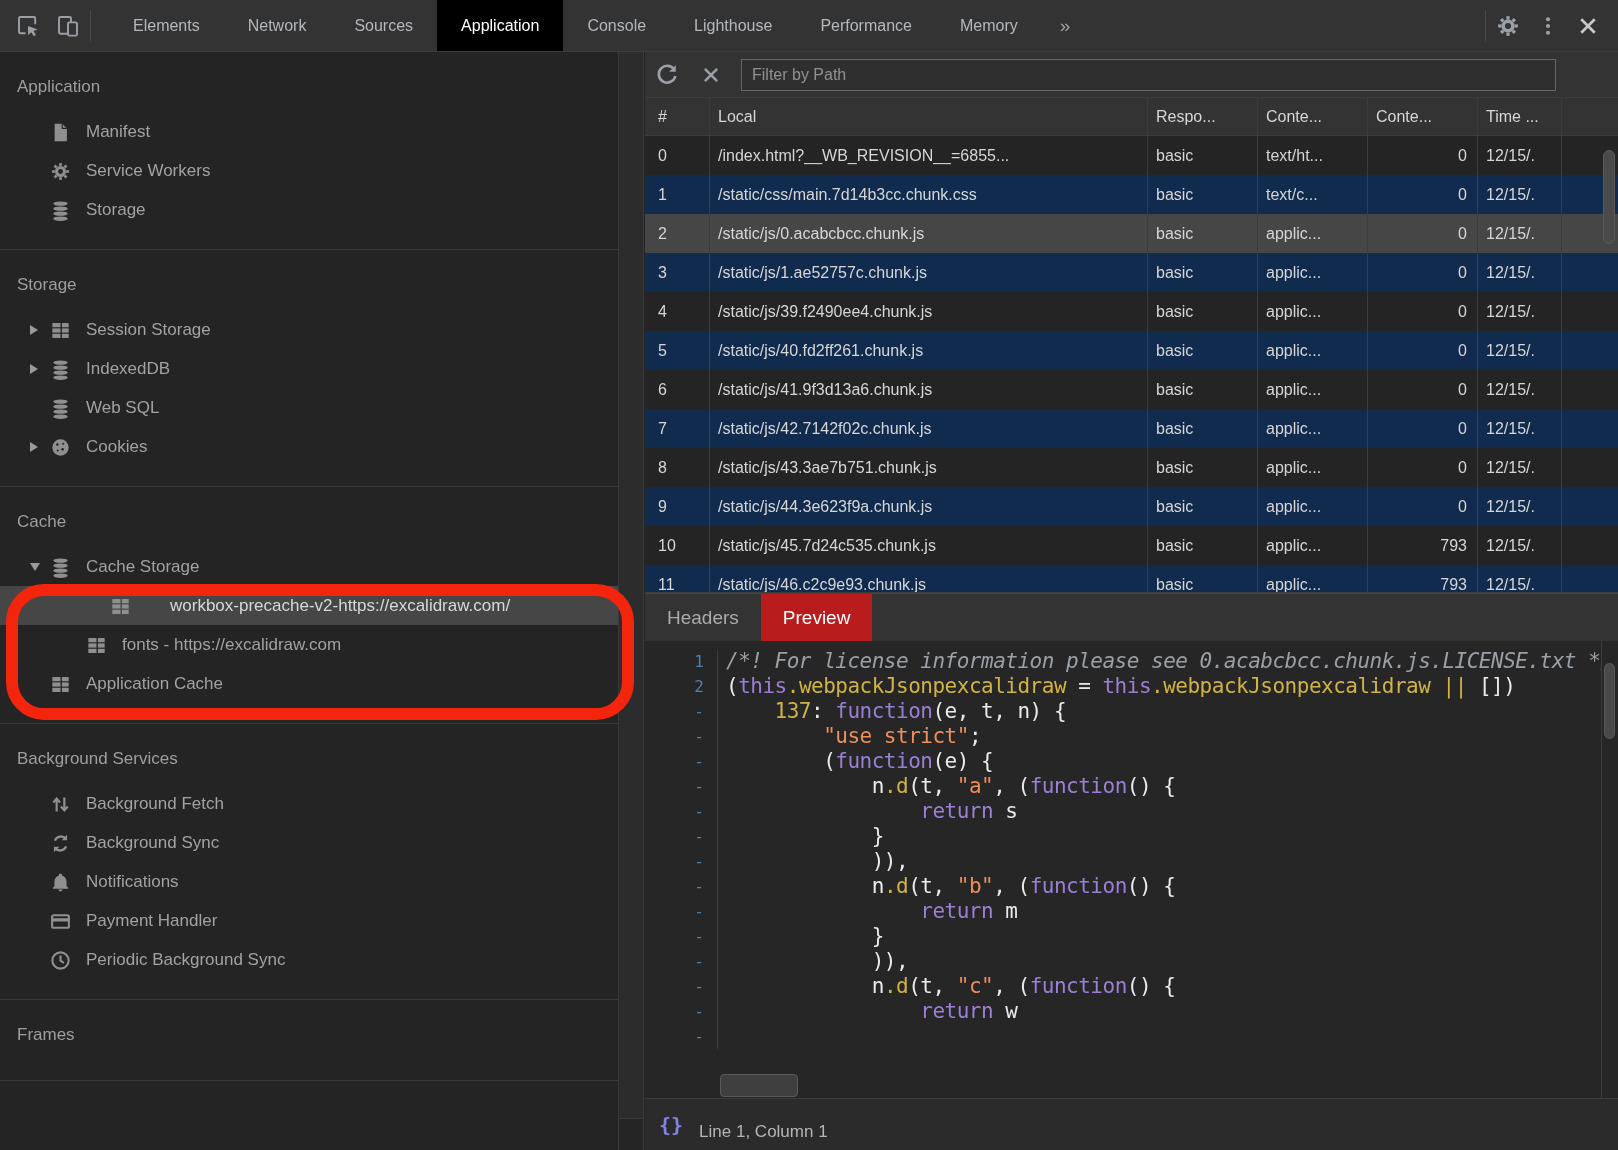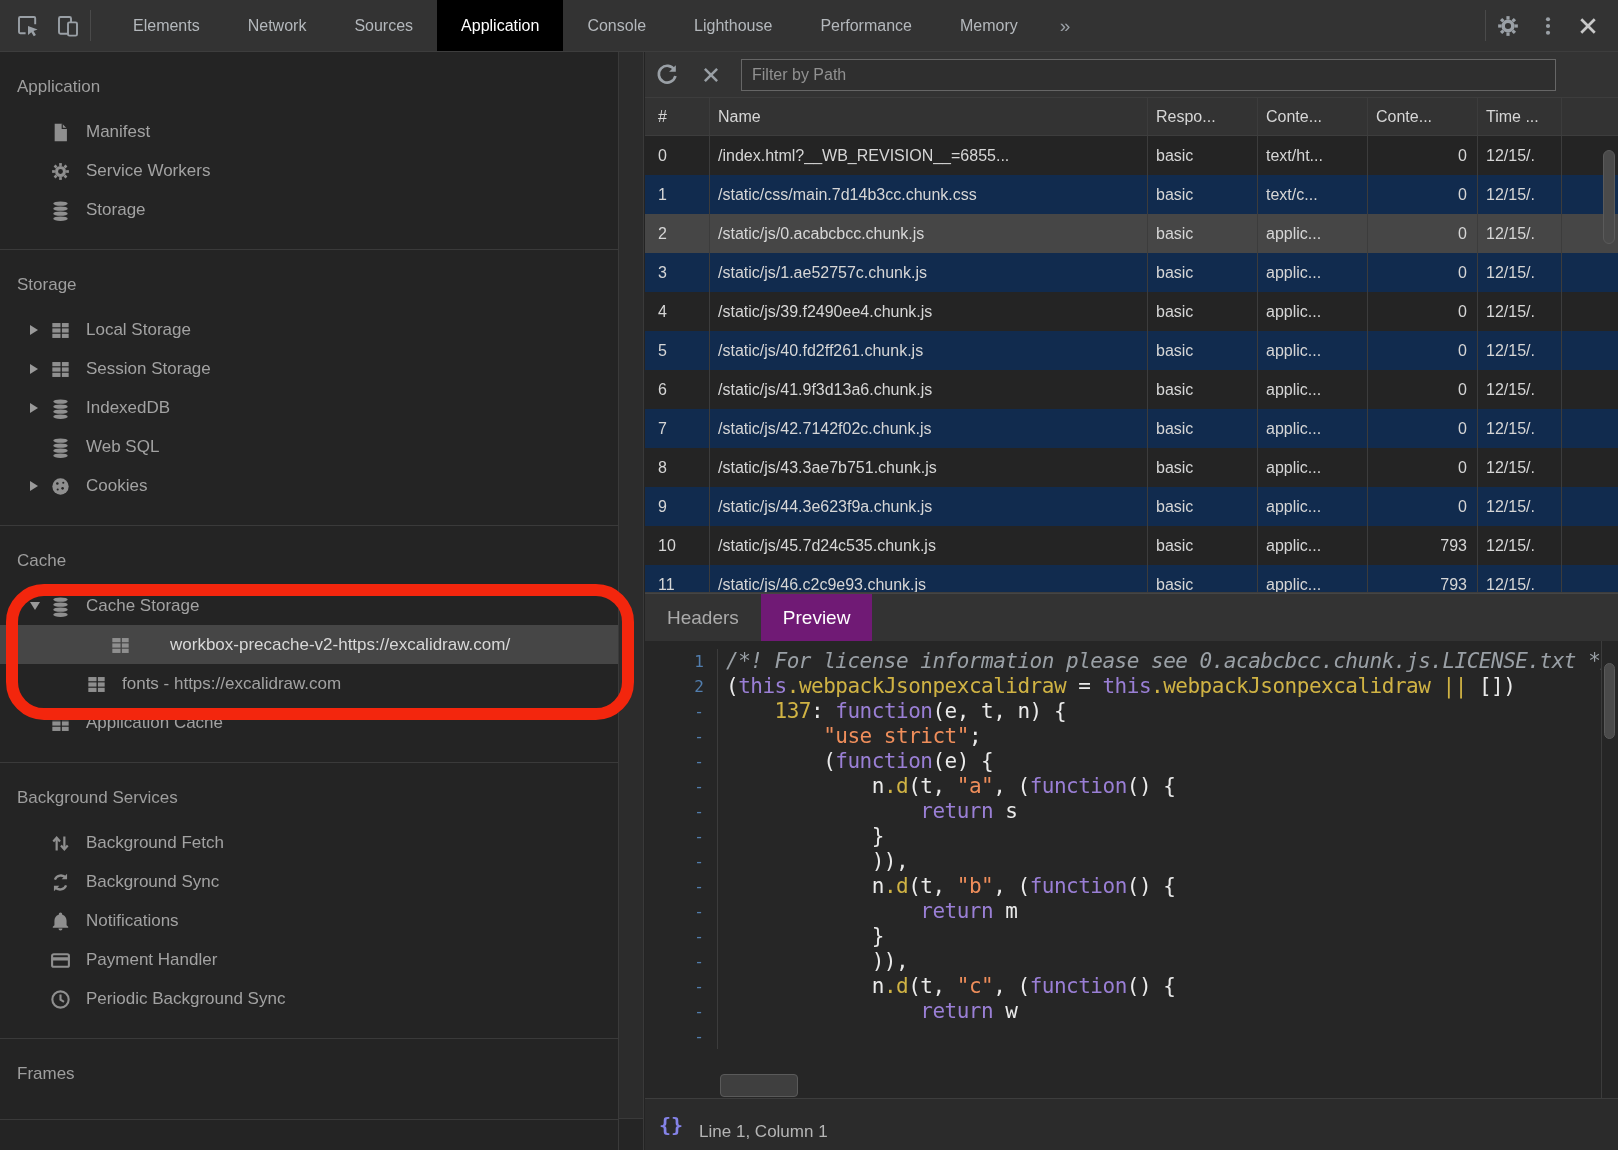--- a/index.html
+++ b/index.html
@@ -89,21 +89,21 @@
   .tbl-row.odd { background:#112b4e; }
   .tbl-row.even { background:#242424; }
   .tbl-row.selected { background:#464646; }
   .tbl-vscroll { position:absolute; right:0; top:38px; bottom:0; width:17px; }
   .tbl-vscroll .thumb { position:absolute; left:2px; right:3px; top:14px; height:94px; background:#4a4a4a; border-radius:7px; border:1px solid #5a5a5a; }
 
   
   .preview { position:absolute; left:0; top:540px; width:973px; height:558px; border-top:1px solid #3d3d3d; background:#262626; }
   .pv-tabbar { height:48px; background:#333333; display:flex; align-items:stretch; border-top:1px solid #454545; }
   .pv-tab { padding:0 22px; display:flex; align-items:center; font-size:19px; color:#ababab; cursor:pointer; }
-  .pv-tab.selected { background:#701a75; color:#ffffff; }
+  .pv-tab.selected { background:#b91c1c; color:#ffffff; }
 
   .code-area { position:relative; height:458px; overflow:hidden; background:#262626; font-family:"DejaVu Sans Mono","Liberation Mono",monospace; }
   .code-scroll { position:absolute; left:0; top:0; right:17px; bottom:0; overflow:hidden; padding-top:8px; }
   .code-line { display:flex; height:25px; line-height:25px; white-space:pre; }
   .gutter { flex:none; width:73px; text-align:right; padding-right:13px; color:#527eae; font-size:16px; border-right:1px solid #3c3c3c; }
   .code-text { padding-left:8px; font-size:21px; letter-spacing:-0.5px; white-space:pre; }
   .tk-pln { color:#eaeaea; }
   .tk-kw  { color:#9a7fd5; }
   .tk-prop{ color:#d0b344; }
   .tk-num { color:#d0b344; }
@@ -258,38 +258,20 @@
             <g fill="#8f8f8f">
               <rect x="2" y="2.6" width="7" height="3.6"></rect>
               <rect x="10.2" y="2.6" width="5.8" height="3.6"></rect>
               <rect x="2" y="7.2" width="7" height="3.6"></rect>
               <rect x="10.2" y="7.2" width="5.8" height="3.6"></rect>
               <rect x="2" y="11.8" width="7" height="3.6"></rect>
               <rect x="10.2" y="11.8" width="5.8" height="3.6"></rect>
             </g>
           </svg>
         </span>
-        <span class="sb-label">Local Storage</span>
-      </div>
-      <div class="sb-item">
-        <div class="sb-arrow">
-          <div class="tri-r"></div>
-        </div>
-        <span class="sb-icon">
-          <svg viewBox="0 0 18 18" width="21" height="21">
-            <g fill="#8f8f8f">
-              <rect x="2" y="2.6" width="7" height="3.6"></rect>
-              <rect x="10.2" y="2.6" width="5.8" height="3.6"></rect>
-              <rect x="2" y="7.2" width="7" height="3.6"></rect>
-              <rect x="10.2" y="7.2" width="5.8" height="3.6"></rect>
-              <rect x="2" y="11.8" width="7" height="3.6"></rect>
-              <rect x="10.2" y="11.8" width="5.8" height="3.6"></rect>
-            </g>
-          </svg>
-        </span>
         <span class="sb-label">Session Storage</span>
       </div>
       <div class="sb-item">
         <div class="sb-arrow">
           <div class="tri-r"></div>
         </div>
         <span class="sb-icon">
           <svg viewBox="0 0 18 18" width="21" height="21">
             <g fill="#8f8f8f">
               <ellipse cx="9" cy="3.1" rx="6.2" ry="1.9"></ellipse>
@@ -486,21 +468,21 @@
             <line x1="14" y1="4" x2="4" y2="14"></line>
         </svg>
       </span>
     </div>
     <input class="filter-input" type="text" placeholder="Filter by Path" style="">
   </div>
 
   <div class="table-wrap">
     <div class="tbl-row tbl-header" id="tblHeader">
         <div class="cell c-num">#</div>
-        <div class="cell">Name</div>
+        <div class="cell">Local</div>
         <div class="cell">Respo...</div>
         <div class="cell">Conte...</div>
         <div class="cell">Conte...</div>
         <div class="cell">Time ...</div>
         <div class="cell"></div>
       </div>
     <div id="tblBody">
         <div class="tbl-row even">
           <div class="cell c-num">0</div>
           <div class="cell">/index.html?__WB_REVISION__=6855...</div>

